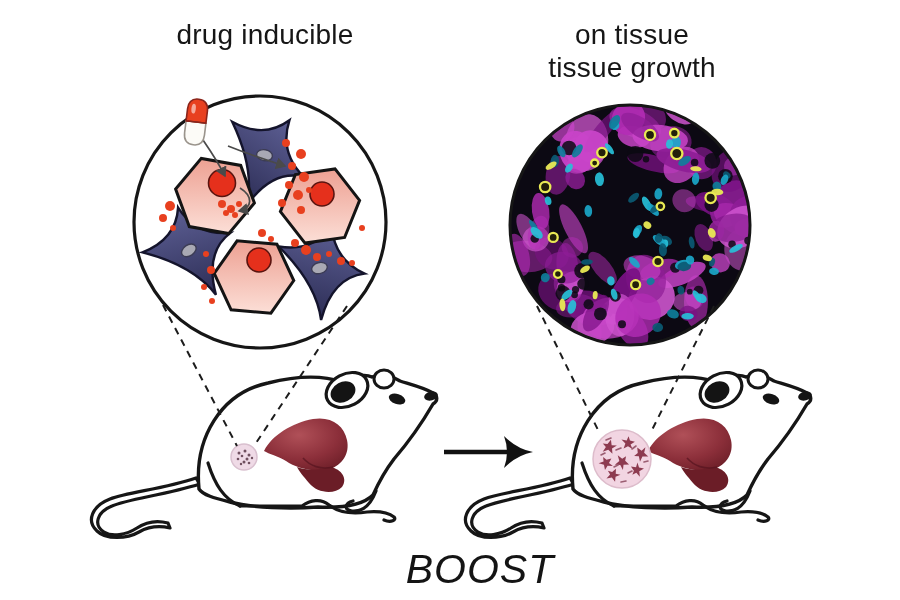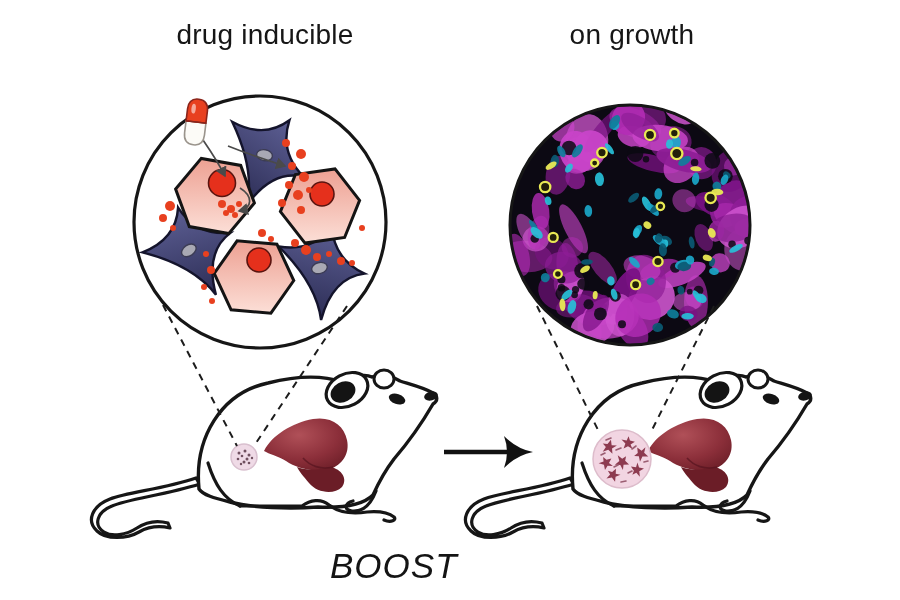--- a/index.html
+++ b/index.html
@@ -3,22 +3,22 @@
 <meta charset="utf-8">
 <style>
   html,body{margin:0;padding:0;background:#ffffff;}
   .canvas{position:relative;width:900px;height:600px;background:#ffffff;overflow:hidden;
           font-family:"Liberation Sans", sans-serif;color:#161616;}
   .stage{position:absolute;left:0;top:0;}
   .panel-title{position:absolute;text-align:center;font-size:28px;line-height:33px;
                letter-spacing:0.2px;color:#161616;}
   .panel-title.left{left:125px;top:18px;width:280px;}
   .panel-title.right{left:492px;top:18px;width:280px;}
-  .boost{position:absolute;left:330px;top:546px;width:300px;text-align:left;
-         font-size:35px;font-style:italic;font-weight:400;letter-spacing:1px;color:#141414;}
+  .boost{position:absolute;left:330px;top:546px;width:300px;text-align:center;
+         font-size:41px;font-style:italic;font-weight:400;letter-spacing:1px;color:#141414;}
 </style>
 </head>
 <body>
 
 <div class="canvas">
 
   <svg class="stage" width="900" height="600" viewBox="0 0 900 600">
     <defs>
       <linearGradient id="hexGrad" x1="0" y1="0" x2="0" y2="1">
         <stop offset="0" stop-color="#eda092"></stop>
@@ -383,16 +383,17 @@
     <g>
       <line x1="444" y1="452" x2="508" y2="452" stroke="#111111" stroke-width="4.5"></line>
       <path d="M 504,436 Q 517,449 533,452 Q 517,455 504,468 Q 510,452 504,436 Z" fill="#111111"></path>
     </g>
   </svg>
 
   <div class="panel-title left">
     <div>drug inducible</div>
   </div>
   <div class="panel-title right">
-    <div>on growth</div>
+    <div>on tissue</div>
+    <div>tissue growth</div>
   </div>
   <div class="boost">BOOST</div>
 </div>
 
 </body></html>

